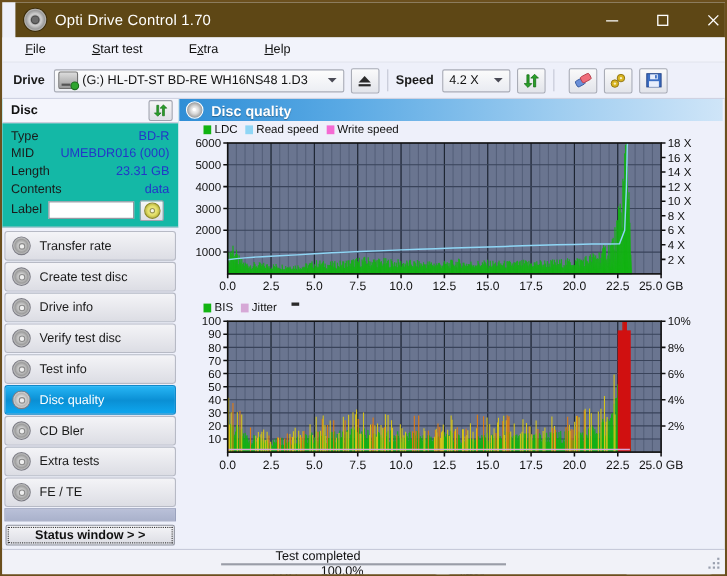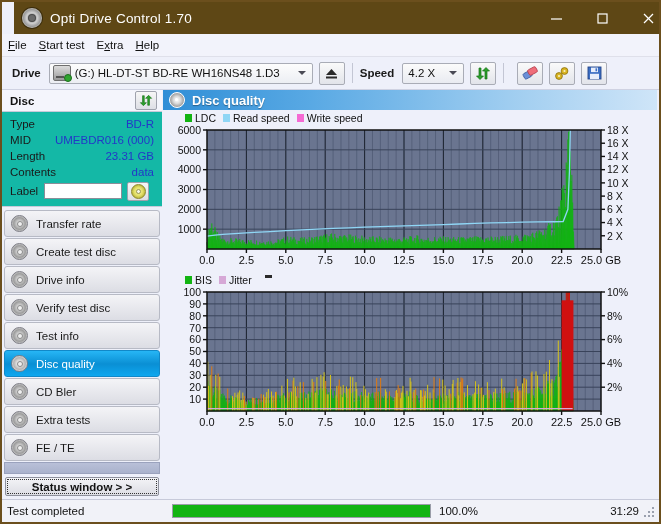--- a/index.html
+++ b/index.html
@@ -46,21 +46,21 @@
   .winbtn svg{display:block;}
 
   
   #menubar{
     position:absolute;left:0;top:32px;width:657px;height:22px;
     background:#f2f3fb;
     display:flex;align-items:center;
     border-bottom:1px solid #dfe0ea;
   }
   .menu-item{
-    padding:2px 6px;font-size:11.5px;color:#111;
+    padding:2px 21px;font-size:11.5px;color:#111;
   }
   .menu-item u{text-decoration:underline;}
 
   
   #toolbar{
     position:absolute;left:0;top:55px;width:657px;height:32px;
     background:#eef0fa;
     display:flex;align-items:center;
     border-bottom:1px solid #cfd2e2;
   }
@@ -241,21 +241,21 @@
     background:linear-gradient(#fbfbfb,#e9ebf1);
     border:1px solid #a9acb6;border-radius:2px;
     display:flex;align-items:center;box-sizing:border-box;
   }
   #speed-combo2 span{font-size:11.5px;color:#111;margin-left:6px;}
 
   
   #statusbar{
     position:absolute;left:0;right:0;bottom:0;height:22px;
     background:#f1f2f8;border-top:1px solid #c7cada;
-    display:flex;align-items:center;
+    display:flex;align-items:center;flex-direction:column;
   }
   #sb-text{font-size:11.5px;color:#111;margin-left:5px;width:165px;}
   #sb-progress{
     width:259px;height:14px;background:#ffffff;border:1px solid #9a9da8;
     position:relative;box-sizing:border-box;
   }
   #sb-bar{position:absolute;left:0;top:0;bottom:0;background:#12b412;}
   #sb-pct{font-size:11.5px;color:#111;margin-left:8px;width:86px;}
   #sb-time{font-size:11.5px;color:#111;margin-left:auto;margin-right:20px;}
   #grip{position:absolute;right:3px;bottom:3px;width:12px;height:12px;}

